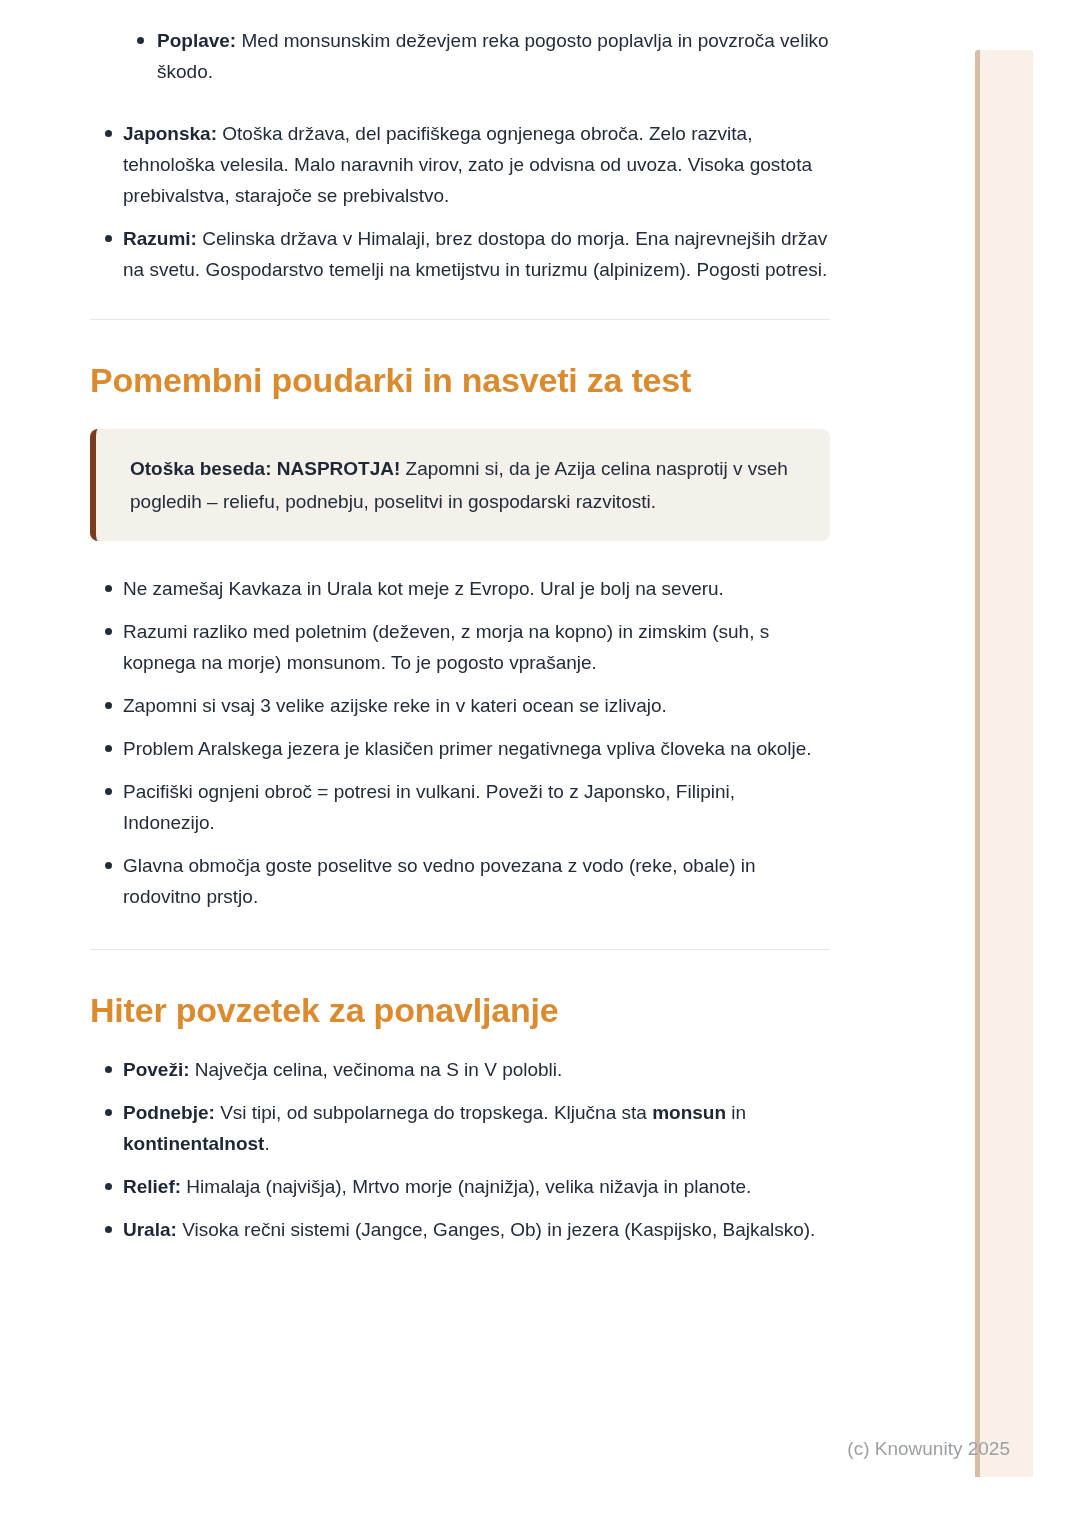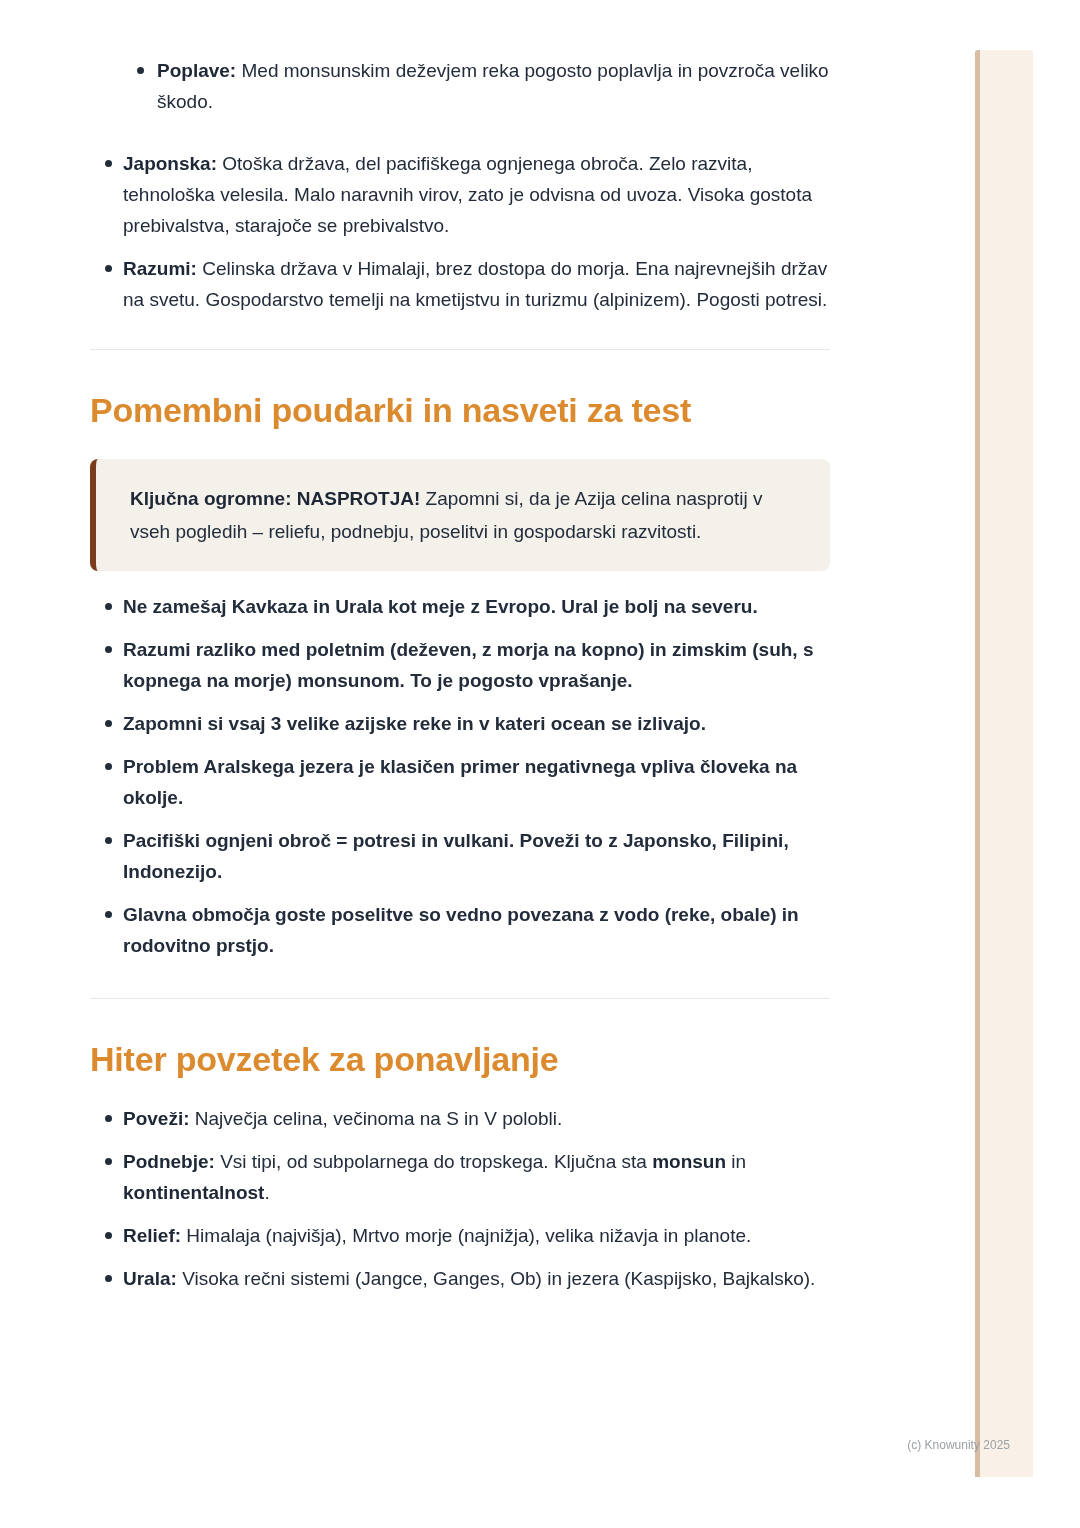--- a/index.html
+++ b/index.html
@@ -22,21 +22,21 @@
     background: #f9f1e8;
     border-left: 5px solid #d8bda4;
     border-radius: 3px 3px 0 0;
     z-index: 1;
   }
   .content {
     position: absolute;
     left: 90px;
     top: 0;
     width: 740px;
-    padding-top: 55px;
+    padding-top: 25px;
     font-size: 19px;
     line-height: 31px;
     z-index: 2;
   }
   .lead { font-weight: 700; color: #1d2735; }
   ul.blist { list-style: none; }
   ul.blist li {
     position: relative;
     padding-left: 33px;
     margin-top: 12px;
@@ -71,27 +71,27 @@
     letter-spacing: -0.2px;
   }
   .callout {
     margin-top: 31px;
     background: #f4f1eb;
     border-left: 6px solid #7b3c1e;
     border-radius: 8px;
     padding: 23px 30px 23px 34px;
     line-height: 33px;
   }
-  ul.tips { margin-top: 20px; font-weight: bold; }
+  ul.tips { margin-top: 32px; }
   ul.summary { margin-top: 26px; }
   .footer {
     position: absolute;
     top: 1438px;
     right: 70px;
-    font-size: 12px;
+    font-size: 19px;
     color: #9ca0a4;
     z-index: 3;
     text-align: center;
   }
 </style>
 </head>
 <body>
 
 <div class="page">
 
@@ -119,21 +119,21 @@
         <span class="lead">Razumi:</span>
         <span>Celinska država v Himalaji, brez dostopa do morja. Ena najrevnejših držav na svetu. Gospodarstvo temelji na kmetijstvu in turizmu (alpinizem). Pogosti potresi.</span>
       </li>
     </ul>
 
     <hr class="divider">
 
     <h2 class="section-title">Pomembni poudarki in nasveti za test</h2>
 
     <div class="callout">
-      <span class="lead">Ključna ogromne: NASPROTJA!</span>
+      <span class="lead">Otoška beseda: NASPROTJA!</span>
       <span>Zapomni si, da je Azija celina nasprotij v vseh pogledih – reliefu, podnebju, poselitvi in gospodarski razvitosti.</span>
     </div>
 
     <ul class="blist tips">
       <li>
         <span class="dot"></span>
         <span>Ne zamešaj Kavkaza in Urala kot meje z Evropo. Ural je bolj na severu.</span>
       </li>
       <li>
         <span class="dot"></span>

